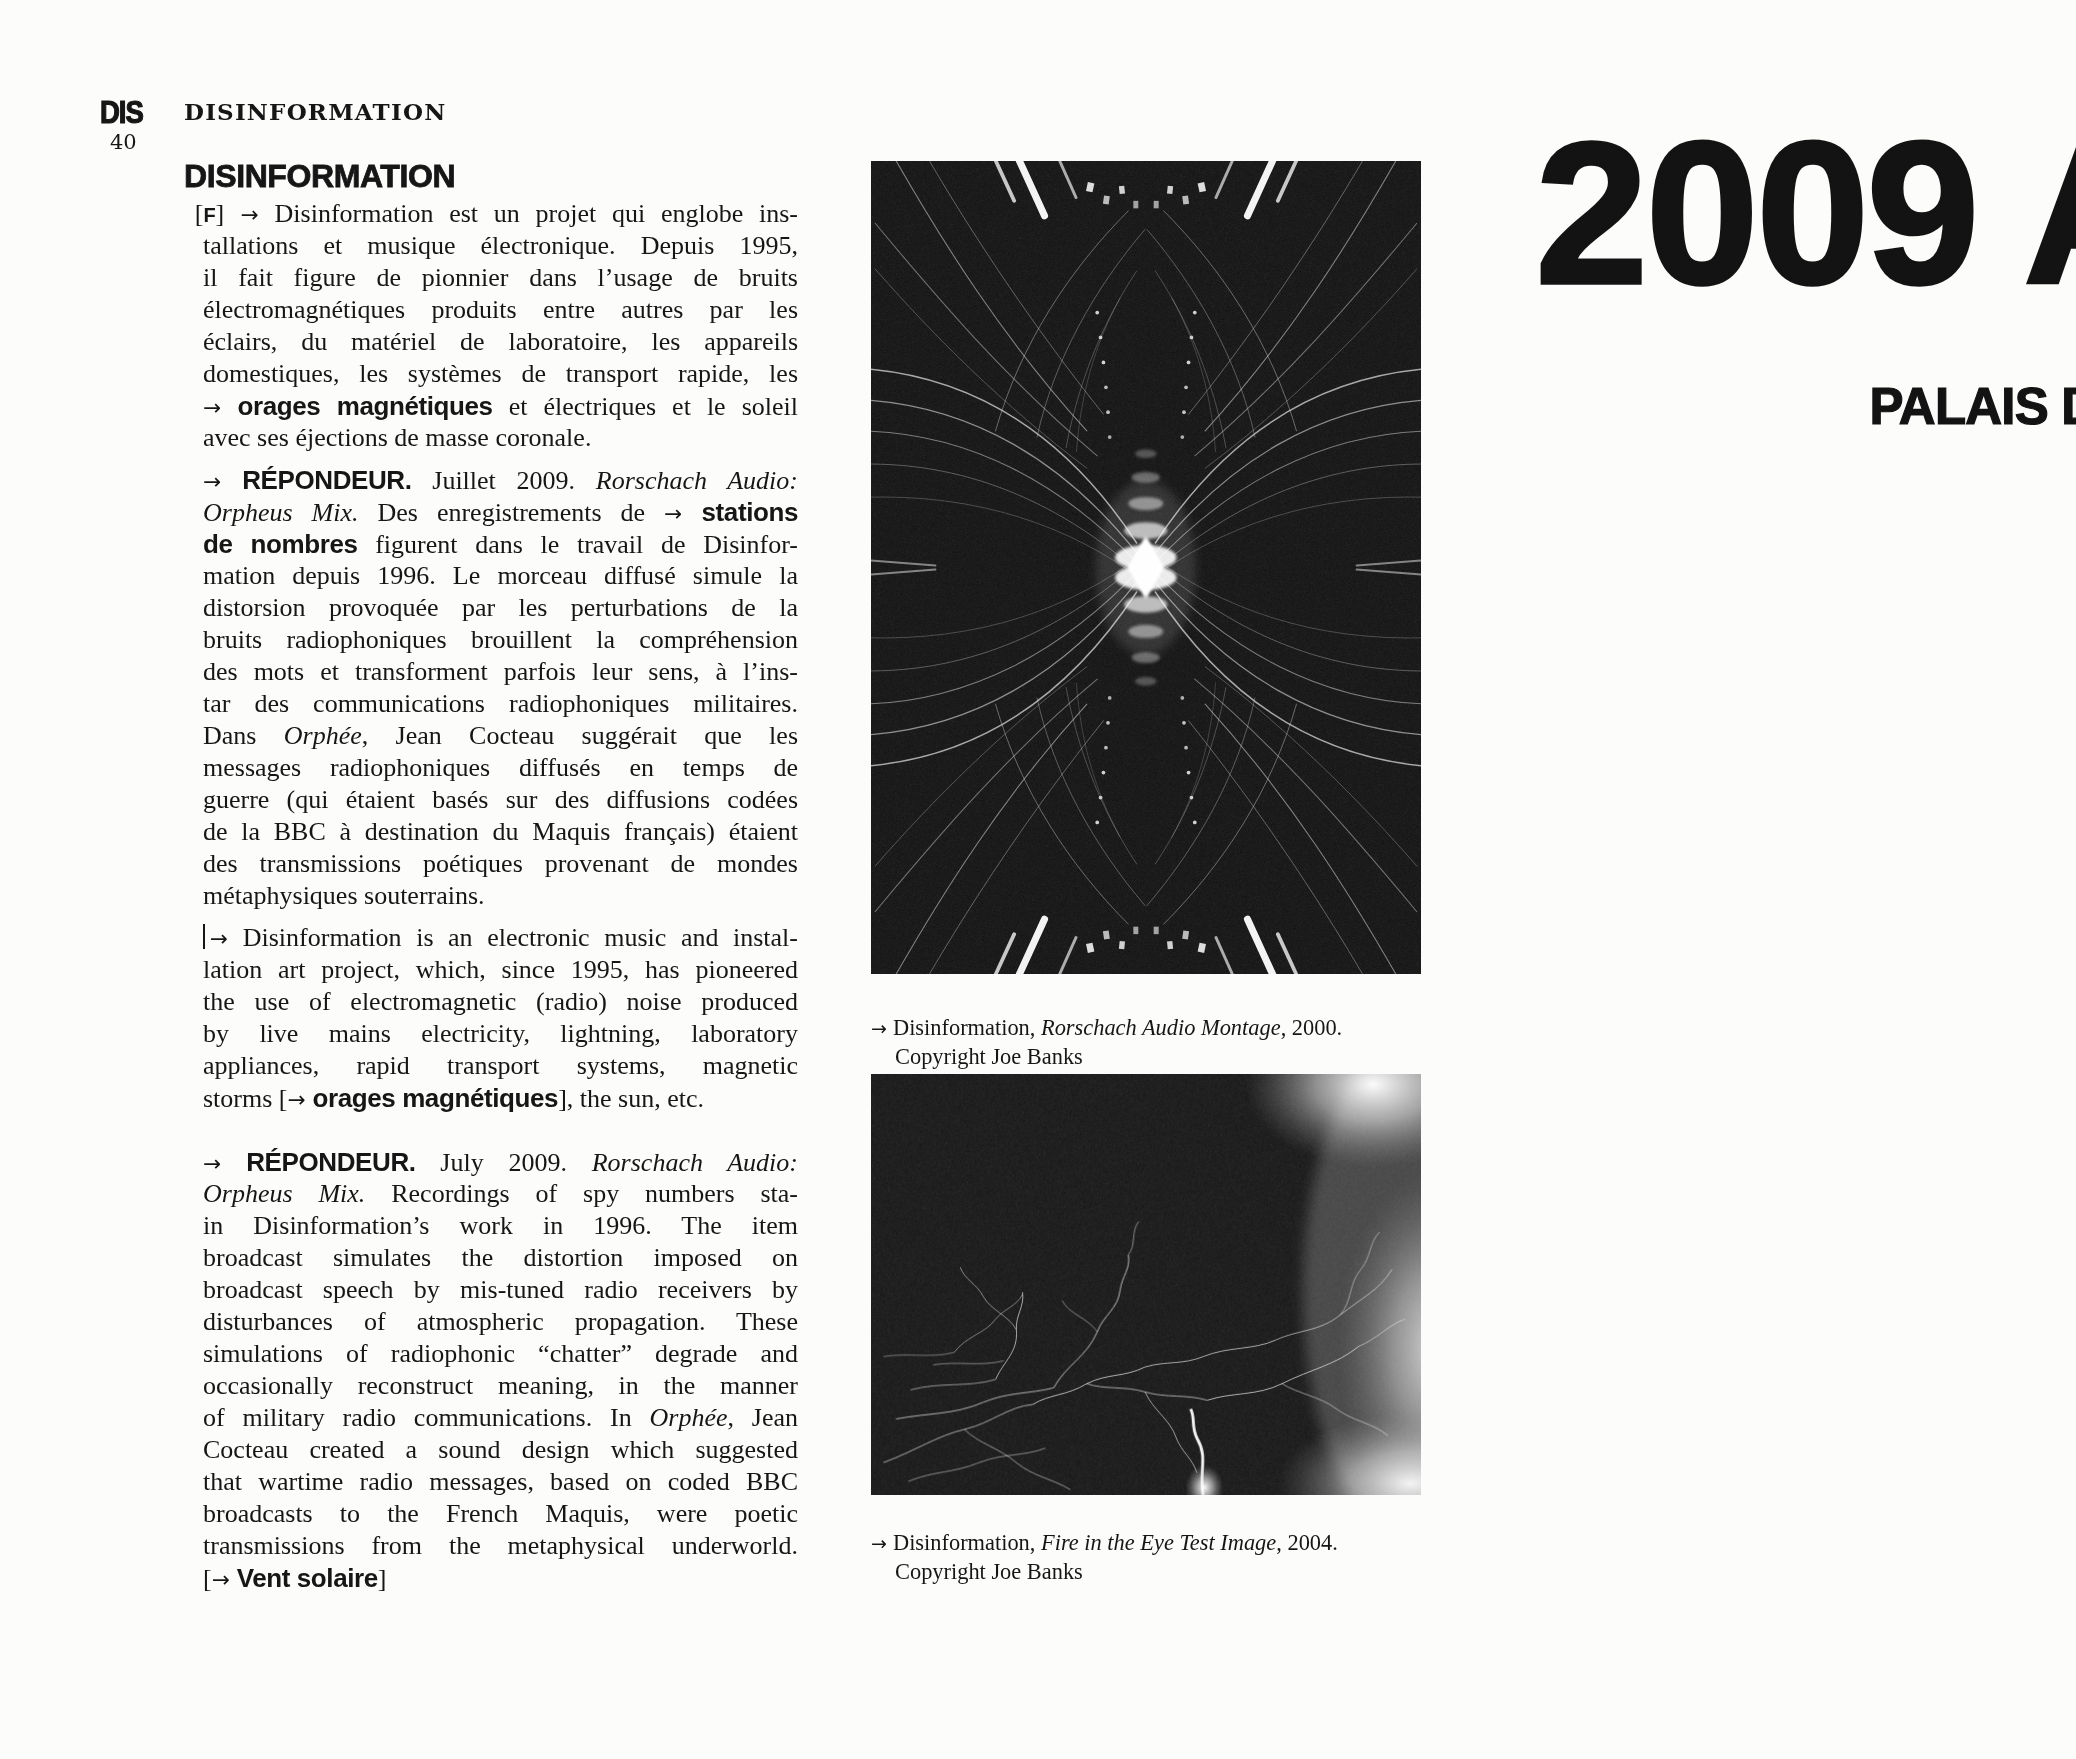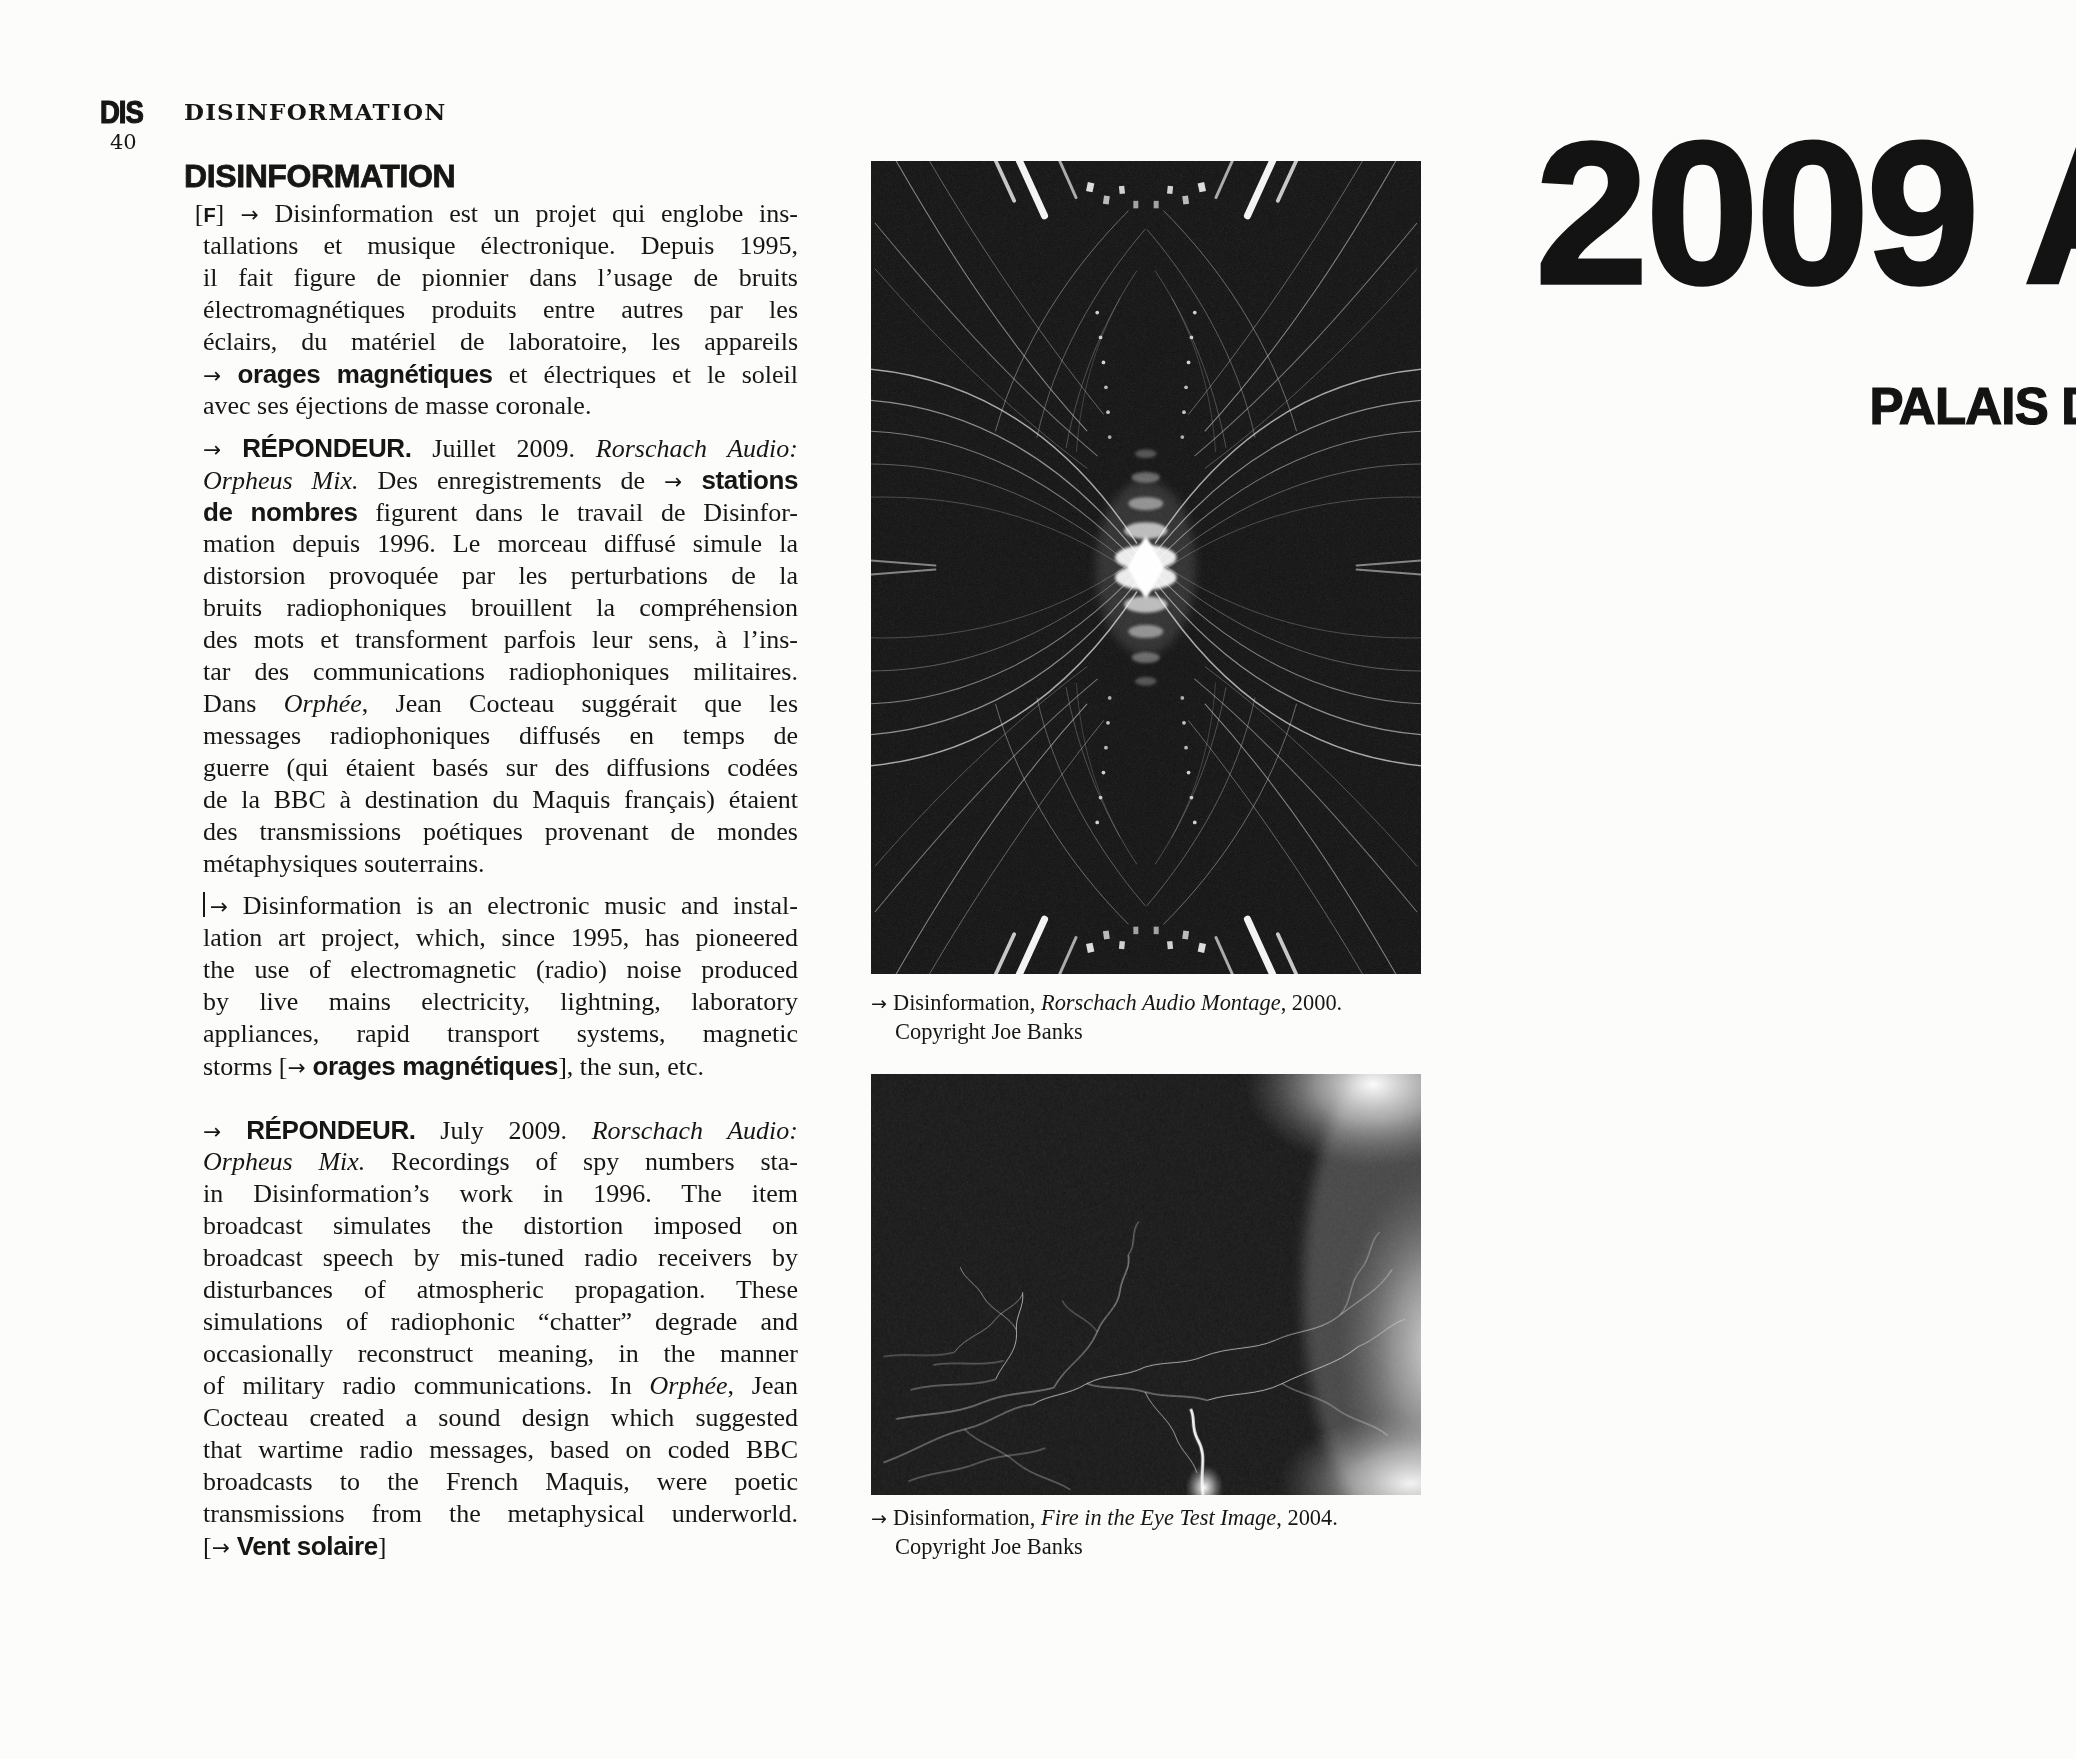--- a/index.html
+++ b/index.html
@@ -53,21 +53,21 @@
   .seg-bar{
     display:inline-block;width:1.7px;height:25px;background:#161616;
     margin-right:5px;vertical-align:-3.3px;
   }
   
   .figure1{position:absolute;left:871px;top:161px;width:550px;height:813px;}
   .figure2{position:absolute;left:871px;top:1074px;width:550px;height:421px;}
   .figure1 svg,.figure2 svg{display:block;width:100%;height:100%;}
   .caption{
     position:absolute;left:871px;width:581px;
-    font-size:22.4px;line-height:29px;
+    font-size:22.4px;line-height:29px;margin-top:25px;
   }
   .caption1{top:988px;}
   .caption2{top:1503px;}
   .caption .line{text-align:left;text-align-last:left;height:29px;line-height:29px;}
   .caption .seg-arrow{font-size:19px;}
   .caption .line.indent{padding-left:24px;}
   
   .big-title{
     position:absolute;right:98px;top:111px;
     font-family:"Liberation Sans",sans-serif;font-weight:700;font-size:203px;line-height:1;
@@ -91,20 +91,21 @@
   <div class="page-number">40</div>
 
   <div class="article-heading">DISINFORMATION</div>
   <div class="article-body">
       <div class="para">
         <div class="line hang"><span class="seg-bracket">[</span><span class="seg-fmark">F</span><span class="seg-bracket">]</span><span class="seg-arrow"> → </span><span class="seg-plain">Disinformation est un projet qui englobe ins-</span></div>
         <div class="line"><span class="seg-plain">tallations et musique électronique. Depuis 1995,</span></div>
         <div class="line"><span class="seg-plain">il fait figure de pionnier dans l’usage de bruits</span></div>
         <div class="line"><span class="seg-plain">électromagnétiques produits entre autres par les</span></div>
         <div class="line"><span class="seg-plain">éclairs, du matériel de laboratoire, les appareils</span></div>
+        <div class="line"><span class="seg-plain">domestiques, les systèmes de transport rapide, les</span></div>
         <div class="line"><span class="seg-arrow">→ </span><span class="seg-bold">orages magnétiques</span><span class="seg-plain"> et électriques et le soleil</span></div>
         <div class="line last"><span class="seg-plain">avec ses éjections de masse coronale.</span></div>
       </div>
       <div class="para">
         <div class="line"><span class="seg-arrow">→ </span><span class="seg-bold">RÉPONDEUR.</span><span class="seg-plain"> Juillet 2009. </span><span class="seg-italic">Rorschach Audio:</span></div>
         <div class="line"><span class="seg-italic">Orpheus Mix.</span><span class="seg-plain"> Des enregistrements de </span><span class="seg-arrow">→ </span><span class="seg-bold">stations</span></div>
         <div class="line"><span class="seg-bold">de nombres</span><span class="seg-plain"> figurent dans le travail de Disinfor-</span></div>
         <div class="line"><span class="seg-plain">mation depuis 1996. Le morceau diffusé simule la</span></div>
         <div class="line"><span class="seg-plain">distorsion provoquée par les perturbations de la</span></div>
         <div class="line"><span class="seg-plain">bruits radiophoniques brouillent la compréhension</span></div>

